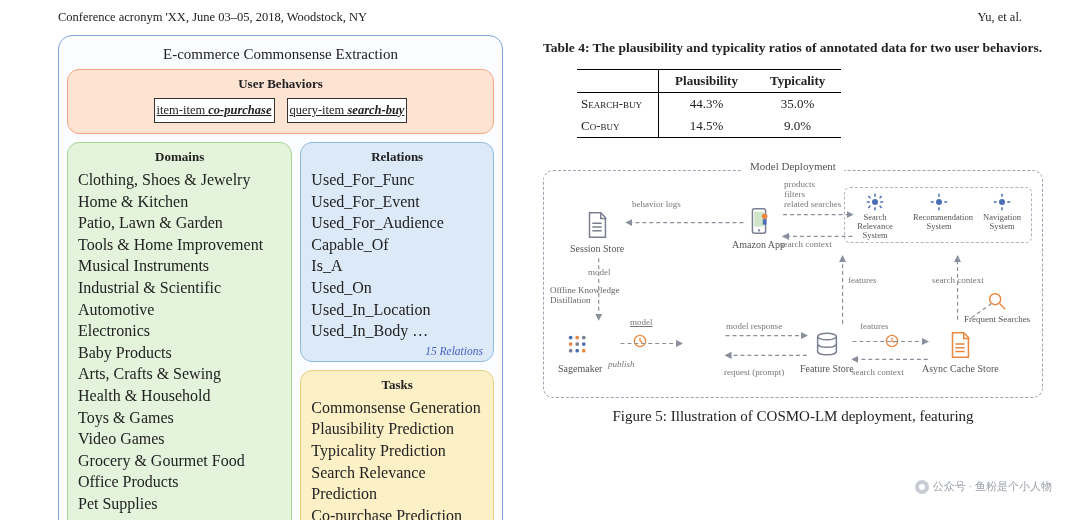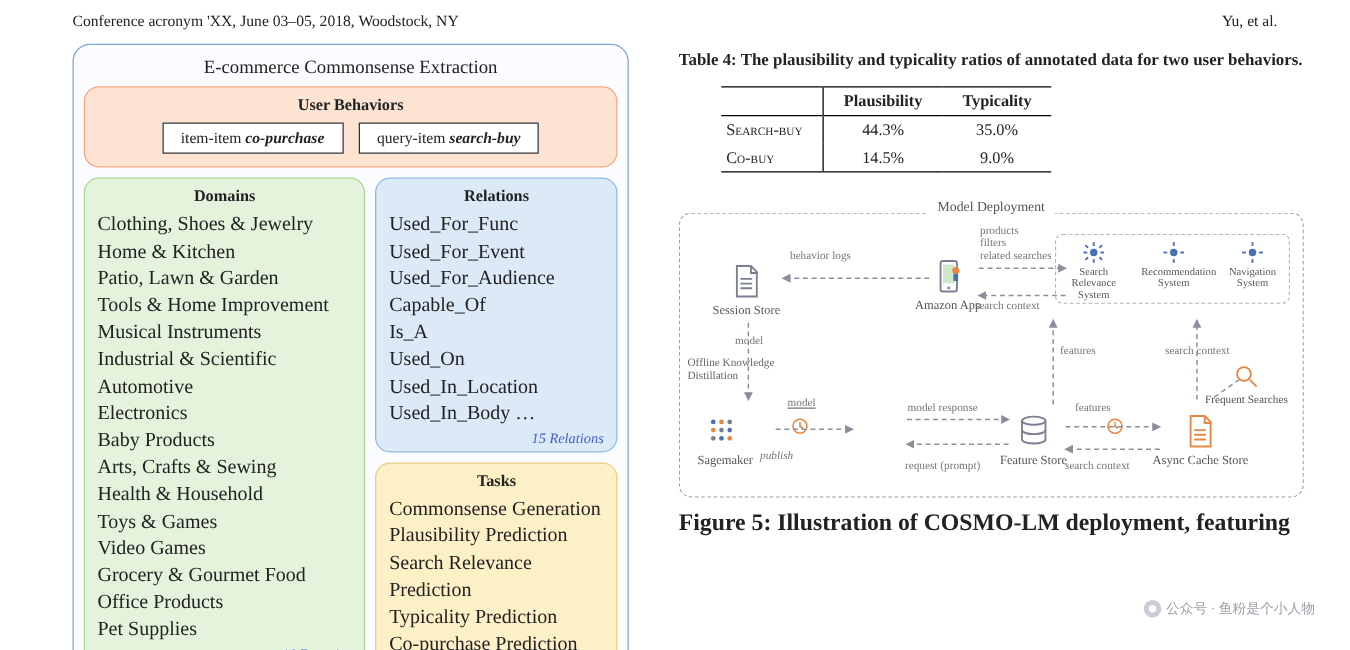--- a/index.html
+++ b/index.html
@@ -53,22 +53,23 @@
     margin-bottom: 6px;
   }
   .behaviors-row {
     display: flex;
     gap: 12px;
     justify-content: center;
   }
   .bbox {
     border: 1px solid #333;
     background: #fff;
-    padding: 4px 14px;
+    padding: 4px 2px;
     font-size: 12.5px;
+    text-decoration: underline;
   }
   .bbox .em { font-style: italic; font-weight: bold; }
 
   .row2 {
     display: flex;
     gap: 8px;
     margin-top: 8px;
   }
   .domains {
     flex: 1.05;
@@ -130,21 +131,21 @@
   .gearbox {
     border: 1px dashed #b0b4c0;
     border-radius: 6px;
     padding: 4px 6px 2px;
     display: flex;
     gap: 14px;
   }
   .gearitem { text-align: center; font-size: 8.5px; color: #555; }
   .gearitem .g { width: 20px; height: 20px; margin: 0 auto 1px; display:flex; align-items:center; justify-content:center; }
 
-  .fig5cap { font-weight: bold; font-size: 19px; margin-top: 10px; }
+  .fig5cap { font-weight: normal; font-size: 15px; margin-top: 10px; text-align: center; }
 
   .wm { position:absolute; right:28px; bottom:26px; font-size:11px; color:#9aa0a9; display:flex; align-items:center; gap:4px; }
   .wm .dot { width:14px; height:14px; border-radius:50%; background:#c9ccd3; display:inline-block; position:relative; }
   .wm .dot::after{content:'';position:absolute;width:6px;height:6px;border-radius:50%;background:#fff;top:4px;left:4px;}
 
   
   .stroke-grey { stroke:#7a8091; fill:none; stroke-width:1.6; }
   .stroke-orange { stroke:#e98740; fill:none; stroke-width:1.6; }
   .fill-grey { fill:#7a8091; }
   .fill-blue { fill:#4b6fb5; }
@@ -211,22 +212,22 @@
                 <div>Used_In_Location</div>
                 <div>Used_In_Body …</div>
               </div>
             <div class="box-foot">15 Relations</div>
           </div>
           <div class="tasks">
             <div class="box-title">Tasks</div>
             <div class="box-list">
                 <div>Commonsense Generation</div>
                 <div>Plausibility Prediction</div>
+                <div>Typicality Prediction</div>
                 <div>Search Relevance Prediction</div>
-                <div>Typicality Prediction</div>
                 <div>Co-purchase Prediction</div>
               </div>
             <div class="box-foot">5 Tasks</div>
           </div>
         </div>
       </div>
     </div>
   </div>
 
   <div class="col-right">

